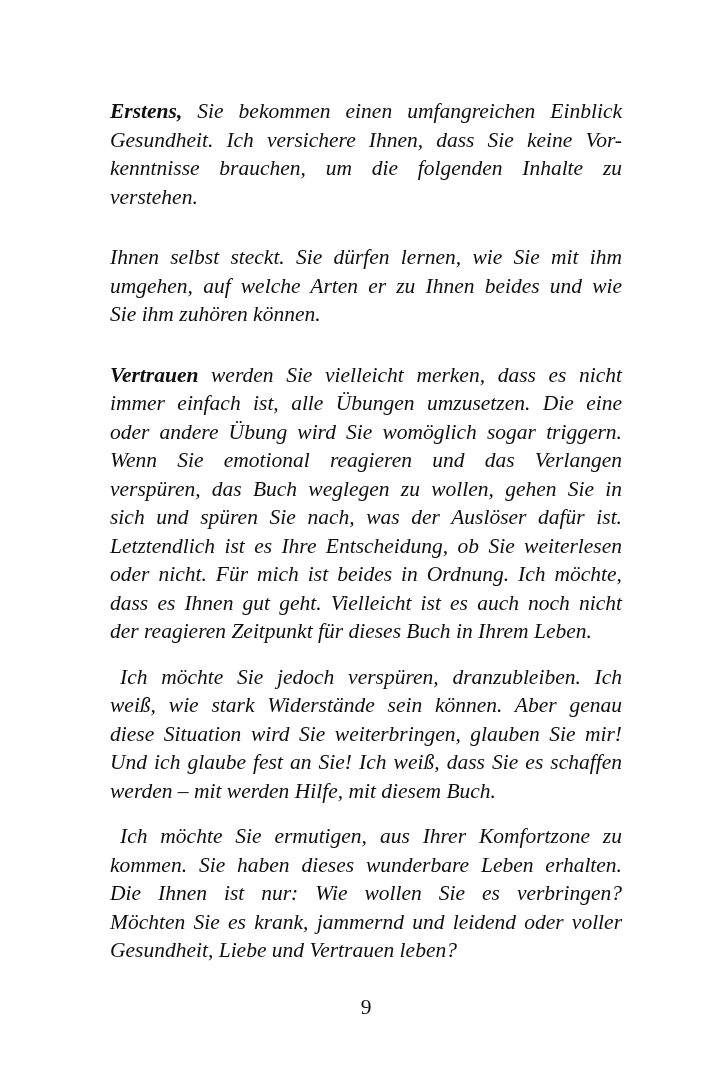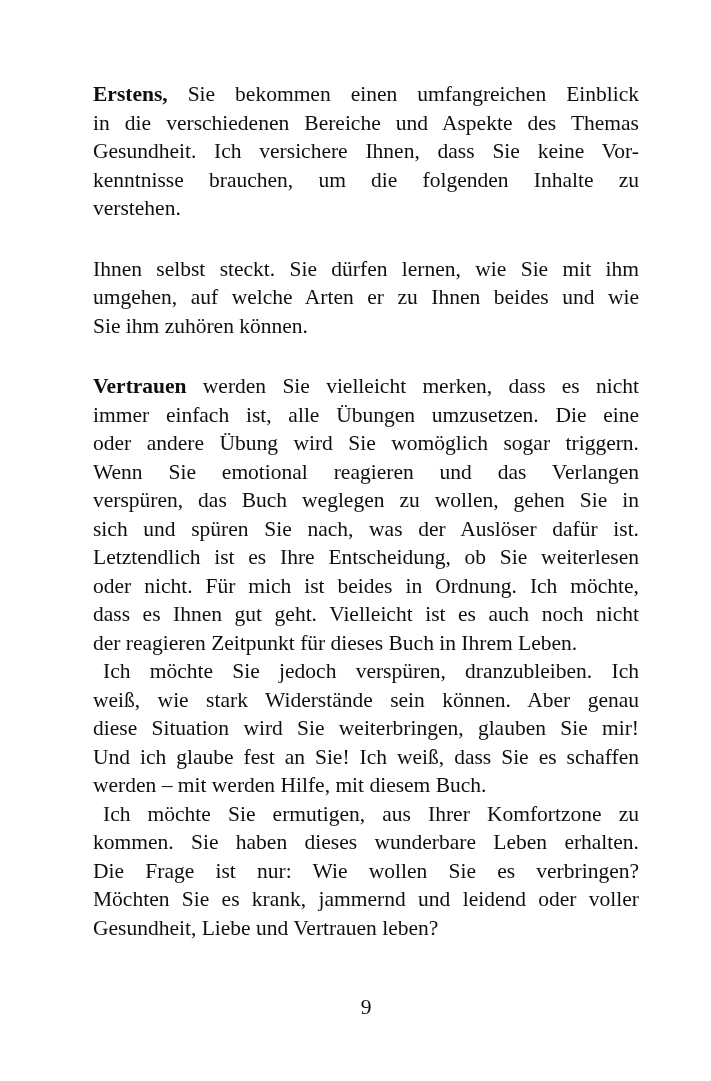--- a/index.html
+++ b/index.html
@@ -20,21 +20,21 @@
     height: 1081px;
     background: #ffffff;
     box-sizing: border-box;
   }
   .text-block {
     position: absolute;
     left: 93px;
     top: 80px;
     width: 546px;
   }
-  .para { margin: 0; }
+  .para { margin: 17px; font-style: italic; }
   .para.gap { margin-top: 32px; }
   .para.indent .line:first-child { text-indent: 10px; }
   .line {
     font-size: 21.5px;
     line-height: 28.5px;
     text-align: justify;
     text-align-last: justify;
     -moz-text-align-last: justify;
   }
   .line.last {
@@ -54,21 +54,20 @@
     line-height: 28.5px;
   }
 </style>
 </head>
 <body>
 
 <main class="page">
   <section class="text-block" id="text-container">
       <div class="para">
         <div class="line"><span class="lead">Erstens,</span><span> Sie bekommen einen umfangreichen Einblick</span></div>
-        <div class="line">in die verschiedenen Bereiche und Aspekte des Themas</div>
         <div class="line">Gesundheit. Ich versichere Ihnen, dass Sie keine Vor-</div>
         <div class="line">kenntnisse brauchen, um die folgenden Inhalte zu</div>
         <div class="line last">verstehen.</div>
       </div>
       <div class="para gap">
         <div class="line">Ihnen selbst steckt. Sie dürfen lernen, wie Sie mit ihm</div>
         <div class="line">umgehen, auf welche Arten er zu Ihnen beides und wie</div>
         <div class="line last">Sie ihm zuhören können.</div>
       </div>
       <div class="para gap">
@@ -86,21 +85,21 @@
       <div class="para indent">
         <div class="line">Ich möchte Sie jedoch verspüren, dranzubleiben. Ich</div>
         <div class="line">weiß, wie stark Widerstände sein können. Aber genau</div>
         <div class="line">diese Situation wird Sie weiterbringen, glauben Sie mir!</div>
         <div class="line">Und ich glaube fest an Sie! Ich weiß, dass Sie es schaffen</div>
         <div class="line last">werden – mit werden Hilfe, mit diesem Buch.</div>
       </div>
       <div class="para indent">
         <div class="line">Ich möchte Sie ermutigen, aus Ihrer Komfortzone zu</div>
         <div class="line">kommen. Sie haben dieses wunderbare Leben erhalten.</div>
-        <div class="line">Die Frage ist nur: Wie wollen Sie es verbringen?</div>
+        <div class="line">Die Ihnen ist nur: Wie wollen Sie es verbringen?</div>
         <div class="line">Möchten Sie es krank, jammernd und leidend oder voller</div>
         <div class="line last">Gesundheit, Liebe und Vertrauen leben?</div>
       </div>
     </section>
   <footer class="page-footer">
     <span class="page-number">9</span>
   </footer>
 </main>
 
 </body></html>

